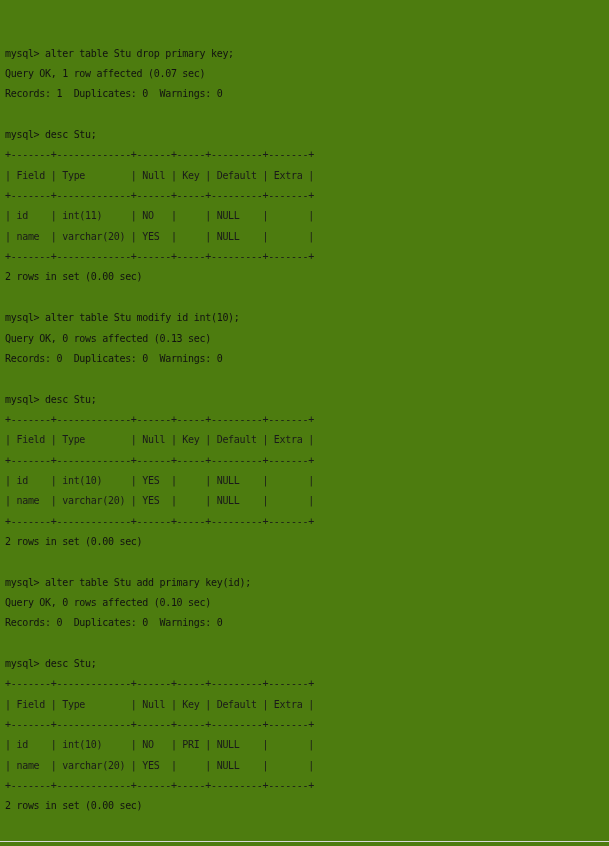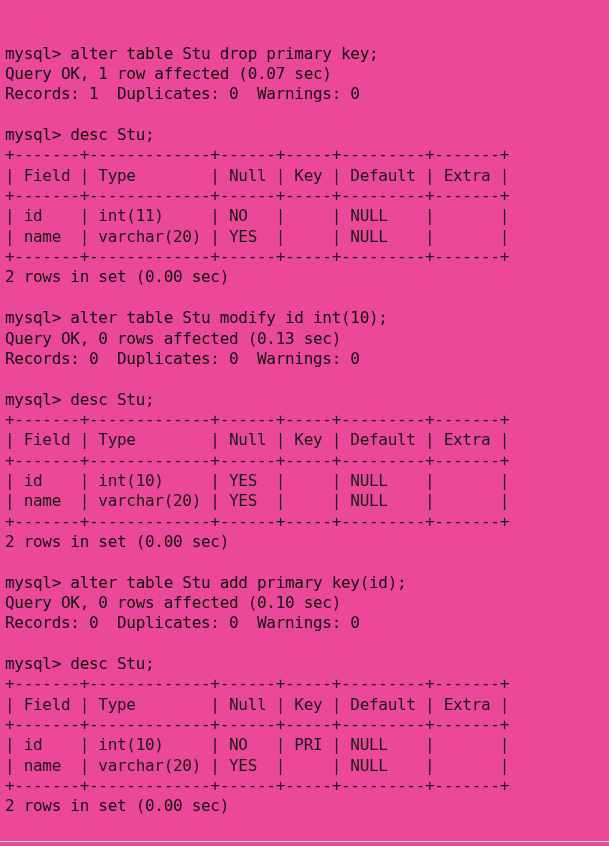--- a/index.html
+++ b/index.html
@@ -13,24 +13,24 @@
     height: 846px;
     overflow: hidden;
     font-family: "DejaVu Sans Mono", "Liberation Mono", monospace;
   }
   #terminal {
     position: relative;
     width: 609px;
     height: 846px;
     box-sizing: border-box;
     padding: 3px 0 0 5px;
-    background: #ec4899;
+    background: #4d7c0f;
     color: #111111;
     font-family: "DejaVu Sans Mono", "Liberation Mono", monospace;
-    font-size: 16px;
+    font-size: 10px;
     line-height: 20.35px;
     letter-spacing: -0.30px;
     white-space: pre;
     -webkit-font-smoothing: antialiased;
   }
   .line {
     white-space: pre;
     height: 20.35px;
     font-variant-ligatures: none;
   }

